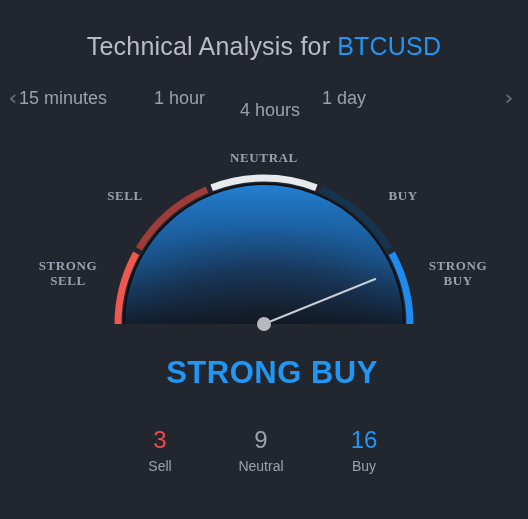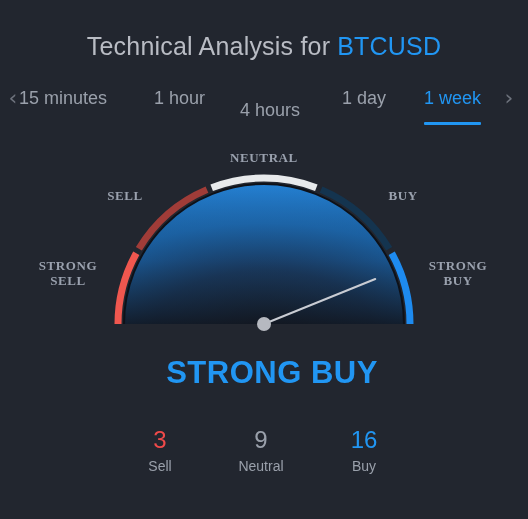--- a/index.html
+++ b/index.html
@@ -190,22 +190,22 @@
     <span id="title-text">Technical Analysis for</span><span id="title-symbol" style="color: rgb(33, 150, 243);">BTCUSD</span>
   </div>
 
   <div id="tabs-row">
     <div class="chev" id="chev-left">‹</div>
     <div class="chev" id="chev-right">›</div>
     <div id="tabs-scroll">
         <div class="tab" style="left: 5px;"><span>15 minutes</span></div>
         <div class="tab" style="left: 140px;"><span>1 hour</span></div>
         <div class="tab" style="left: 226px; margin-top: 12px;"><span>4 hours</span></div>
-        <div class="tab" style="left: 328px;"><span>1 day</span></div>
-        <div class="tab active" style="left: 410px; color: rgb(33, 150, 243);"><span>1 week</span><div class="underline" style="background: rgb(33, 150, 243);"></div></div>
+        <div class="tab" style="left: 308px;"><span>1 day</span></div>
+        <div class="tab active" style="left: 410px; color: rgb(33, 150, 243);"><div class="underline" style="background: rgb(33, 150, 243);"></div></div>
       </div>
   </div>
 
   <div id="gauge-wrap">
     <svg id="gauge-svg" width="528" height="200" viewBox="0 0 528 200">
       <defs>
         <radialGradient id="fillGrad" cx="0.5" cy="0.86" r="0.95">
           <stop offset="0%" stop-color="#1b2332"></stop>
           <stop offset="30%" stop-color="#1d3category"></stop>
         </radialGradient>

